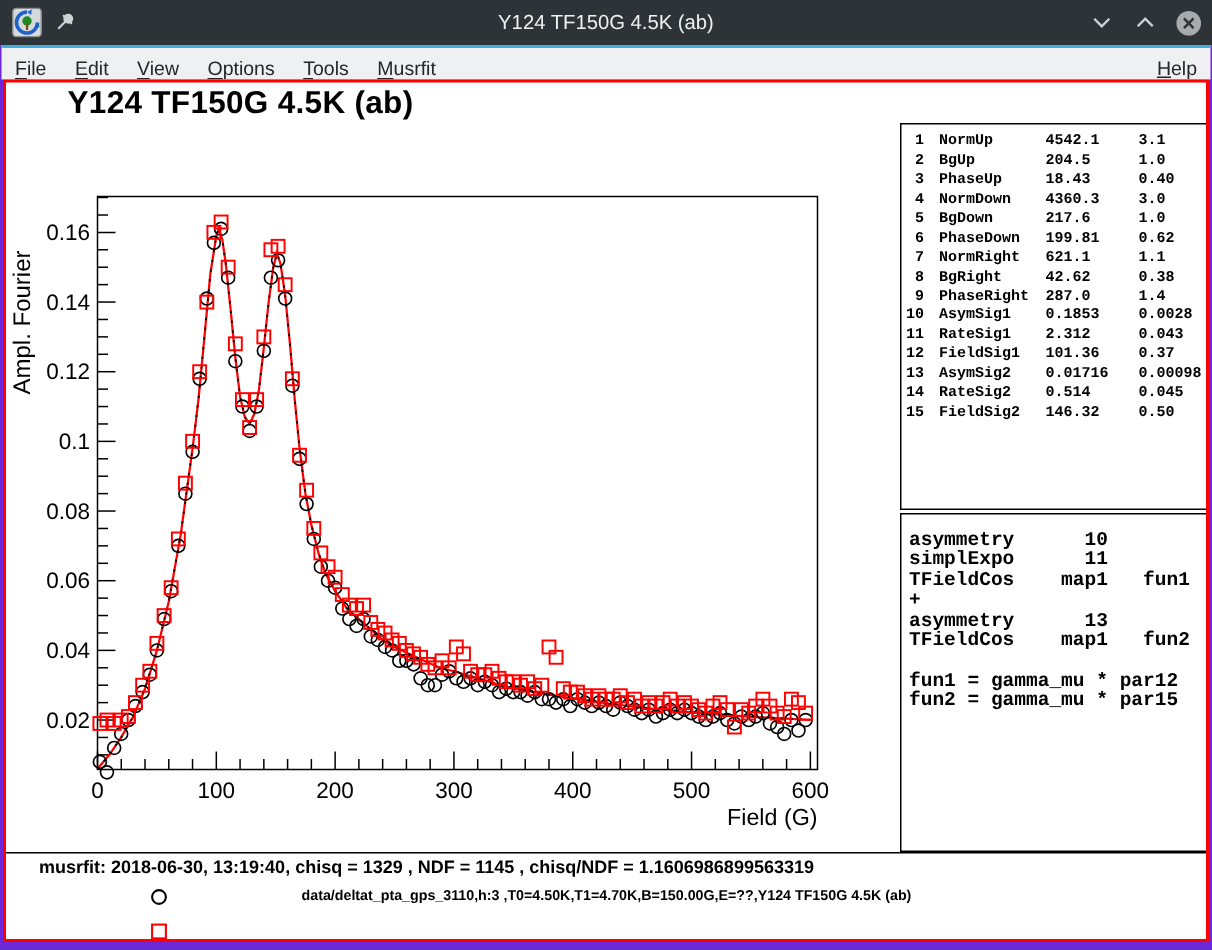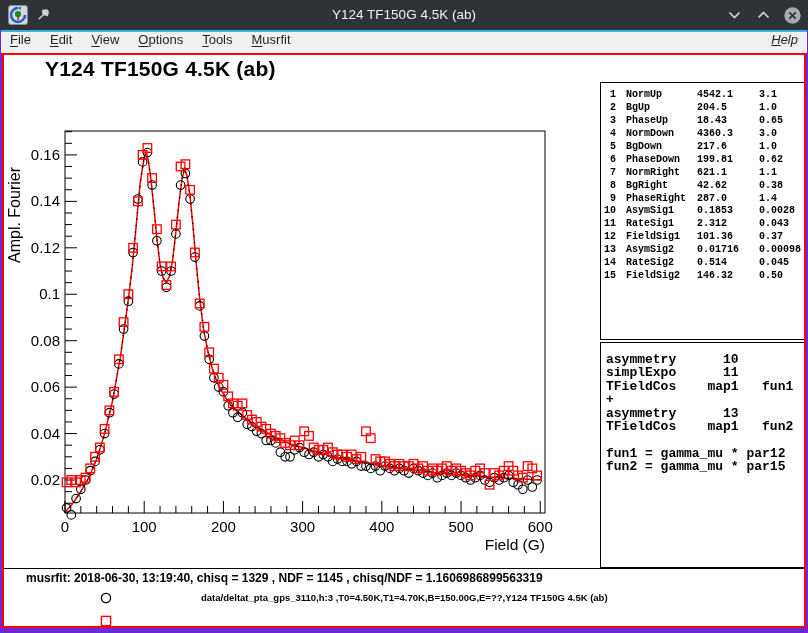--- a/index.html
+++ b/index.html
@@ -18,26 +18,26 @@
   .win-title {
     position:absolute; left:0; right:0; text-align:center;
     color:#eff0f1; font-size:13.5px; line-height:30px; pointer-events:none;
   }
   .win-controls { position:absolute; right:6px; top:0; height:30px; display:flex; align-items:center; gap:9px; }
   .win-btn { width:20px; height:20px; display:flex; align-items:center; justify-content:center; cursor:default; }
   
   .menubar {
     position:absolute; left:1px; top:30px; width:806px; height:23px;
     background:#eff0f1; border-top:2px solid #3daee2; box-sizing:border-box;
-    display:flex; align-items:flex-start; padding:0 9px; gap:19px;
+    display:flex; align-items:flex-end; padding:0 9px; gap:19px;
     font-size:13px; color:#232629;
   }
   .menu-item { white-space:nowrap; }
   .menu-item u { text-decoration:underline; text-underline-offset:2px; }
-  .menu-right { margin-left:auto;font-style:italic; }
+  .menu-right { margin-left:auto; }
   
   .canvas {
     position:absolute; left:2px; top:53px; width:804px; height:575px;
     box-sizing:border-box; background:#ffffff; border:2px solid #ff0000; overflow:hidden;
   }
   .plot-title {
     position:absolute; left:41px; top:2px; color:#000;
     font-size:21px; font-weight:bold; letter-spacing:0.2px;
   }
   svg.plot { position:absolute; left:0; top:0; }
@@ -435,21 +435,21 @@
         <div class="param-row">
           <span class="p-num">2</span>
           <span class="p-name">BgUp</span>
           <span class="p-value">204.5</span>
           <span class="p-error">1.0</span>
         </div>
         <div class="param-row">
           <span class="p-num">3</span>
           <span class="p-name">PhaseUp</span>
           <span class="p-value">18.43</span>
-          <span class="p-error">0.65</span>
+          <span class="p-error">0.40</span>
         </div>
         <div class="param-row">
           <span class="p-num">4</span>
           <span class="p-name">NormDown</span>
           <span class="p-value">4360.3</span>
           <span class="p-error">3.0</span>
         </div>
         <div class="param-row">
           <span class="p-num">5</span>
           <span class="p-name">BgDown</span>

